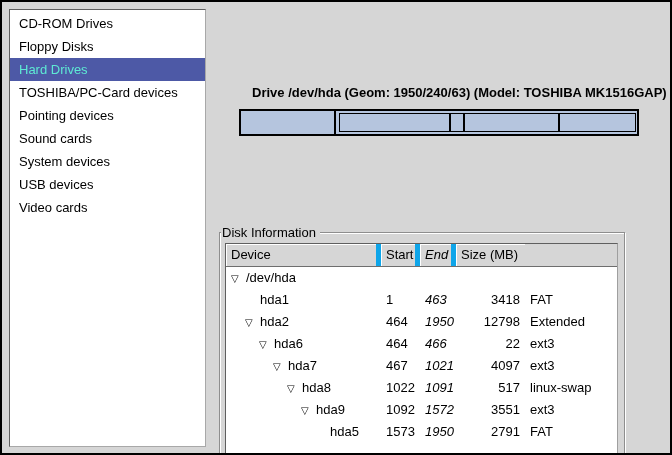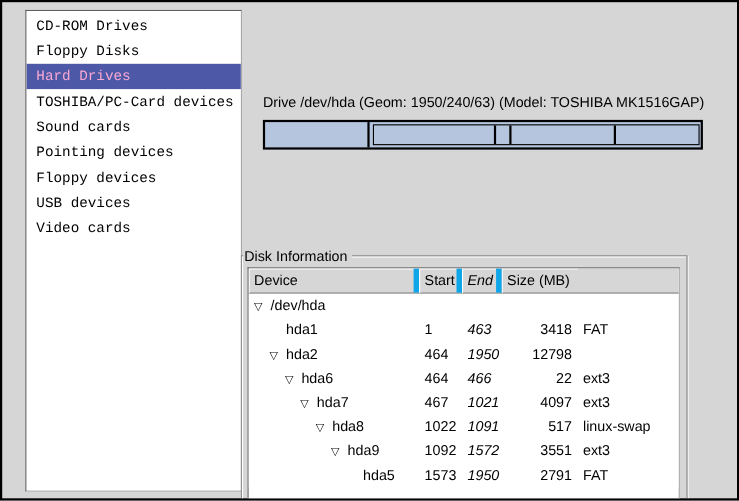--- a/index.html
+++ b/index.html
@@ -4,32 +4,32 @@
 <style>
   html,body{margin:0;padding:0;}
   body{font-family:"Liberation Sans","DejaVu Sans",sans-serif;background:#888;}
   .window{
     position:relative;width:672px;height:455px;box-sizing:border-box;
     background:#d6d6d6;border:2px solid #000;overflow:hidden;
     font-size:13px;color:#000;
   }
   
   .sidebar{
-    position:absolute;left:21px;top:7px;width:197px;height:438px;
+    position:absolute;left:7px;top:7px;width:197px;height:438px;
     box-sizing:border-box;background:#fff;
     border:1px solid #5f5f5f;border-right-color:#a8a8a8;border-bottom-color:#a8a8a8;
-    padding-top:2px;overflow:hidden;font-family:Liberation Mono, monospace;
+    padding-top:2px;overflow:hidden;
   }
   .sidebar .item{
     height:23px;line-height:23px;padding-left:9px;white-space:nowrap;
     cursor:default;
   }
-  .sidebar .item.selected{color:#f9a8d4;}
+  .sidebar .item.selected{color:#5eead4;}
   
-  .drive-title{position:absolute;left:237px;top:83px;width:410px;white-space:nowrap;}
+  .drive-title{position:absolute;left:250px;top:83px;width:410px;white-space:nowrap;font-weight:bold;}
   
   .pbar{
     position:absolute;left:237px;top:107px;width:400px;height:27px;
     box-sizing:border-box;border:2px solid #000;
   }
   .pbar .primary-divider{position:absolute;top:0;bottom:0;width:2px;background:#000;}
   .pbar .extended{
     position:absolute;top:2px;bottom:2px;box-sizing:border-box;
     border:1px solid #000;
   }
@@ -78,23 +78,23 @@
 </head>
 <body>
 
 <div class="window">
 
   <div class="sidebar" id="sidebar">
       <div class="item">CD-ROM Drives</div>
       <div class="item">Floppy Disks</div>
       <div class="item selected" style="background: rgb(77, 89, 166);">Hard Drives</div>
       <div class="item">TOSHIBA/PC-Card devices</div>
+      <div class="item">Pointing devices</div>
       <div class="item">Sound cards</div>
-      <div class="item">Pointing devices</div>
-      <div class="item">Floppy devices</div>
+      <div class="item">System devices</div>
       <div class="item">USB devices</div>
       <div class="item">Video cards</div>
     </div>
 
   <div class="drive-title">Drive /dev/hda (Geom: 1950/240/63) (Model: TOSHIBA MK1516GAP)</div>
 
   <div class="pbar" id="pbar" style="background: rgb(181, 197, 222);">
       <div class="primary-divider" style="left: calc(23.744% - 1px);"></div>
       <div class="extended" style="left: calc(23.744% + 4px); right: 1px;">
         <div class="lseg" style="left: 0%; width: 0.202%; border-right: none;"></div>
@@ -128,20 +128,21 @@
             <div class="cell col-start">1</div>
             <div class="cell col-end">463</div>
             <div class="cell col-size">3418</div>
             <div class="cell col-type">FAT</div>
           </div>
           <div class="row">
             <div class="cell col-device"><span class="indent" style="width: 14px;"></span><span class="expander">▽</span><span>hda2</span></div>
             <div class="cell col-start">464</div>
             <div class="cell col-end">1950</div>
             <div class="cell col-size">12798</div>
+            <div class="cell col-type">Extended</div>
           </div>
           <div class="row">
             <div class="cell col-device"><span class="indent" style="width: 28px;"></span><span class="expander">▽</span><span>hda6</span></div>
             <div class="cell col-start">464</div>
             <div class="cell col-end">466</div>
             <div class="cell col-size">22</div>
             <div class="cell col-type">ext3</div>
           </div>
           <div class="row">
             <div class="cell col-device"><span class="indent" style="width: 42px;"></span><span class="expander">▽</span><span>hda7</span></div>

